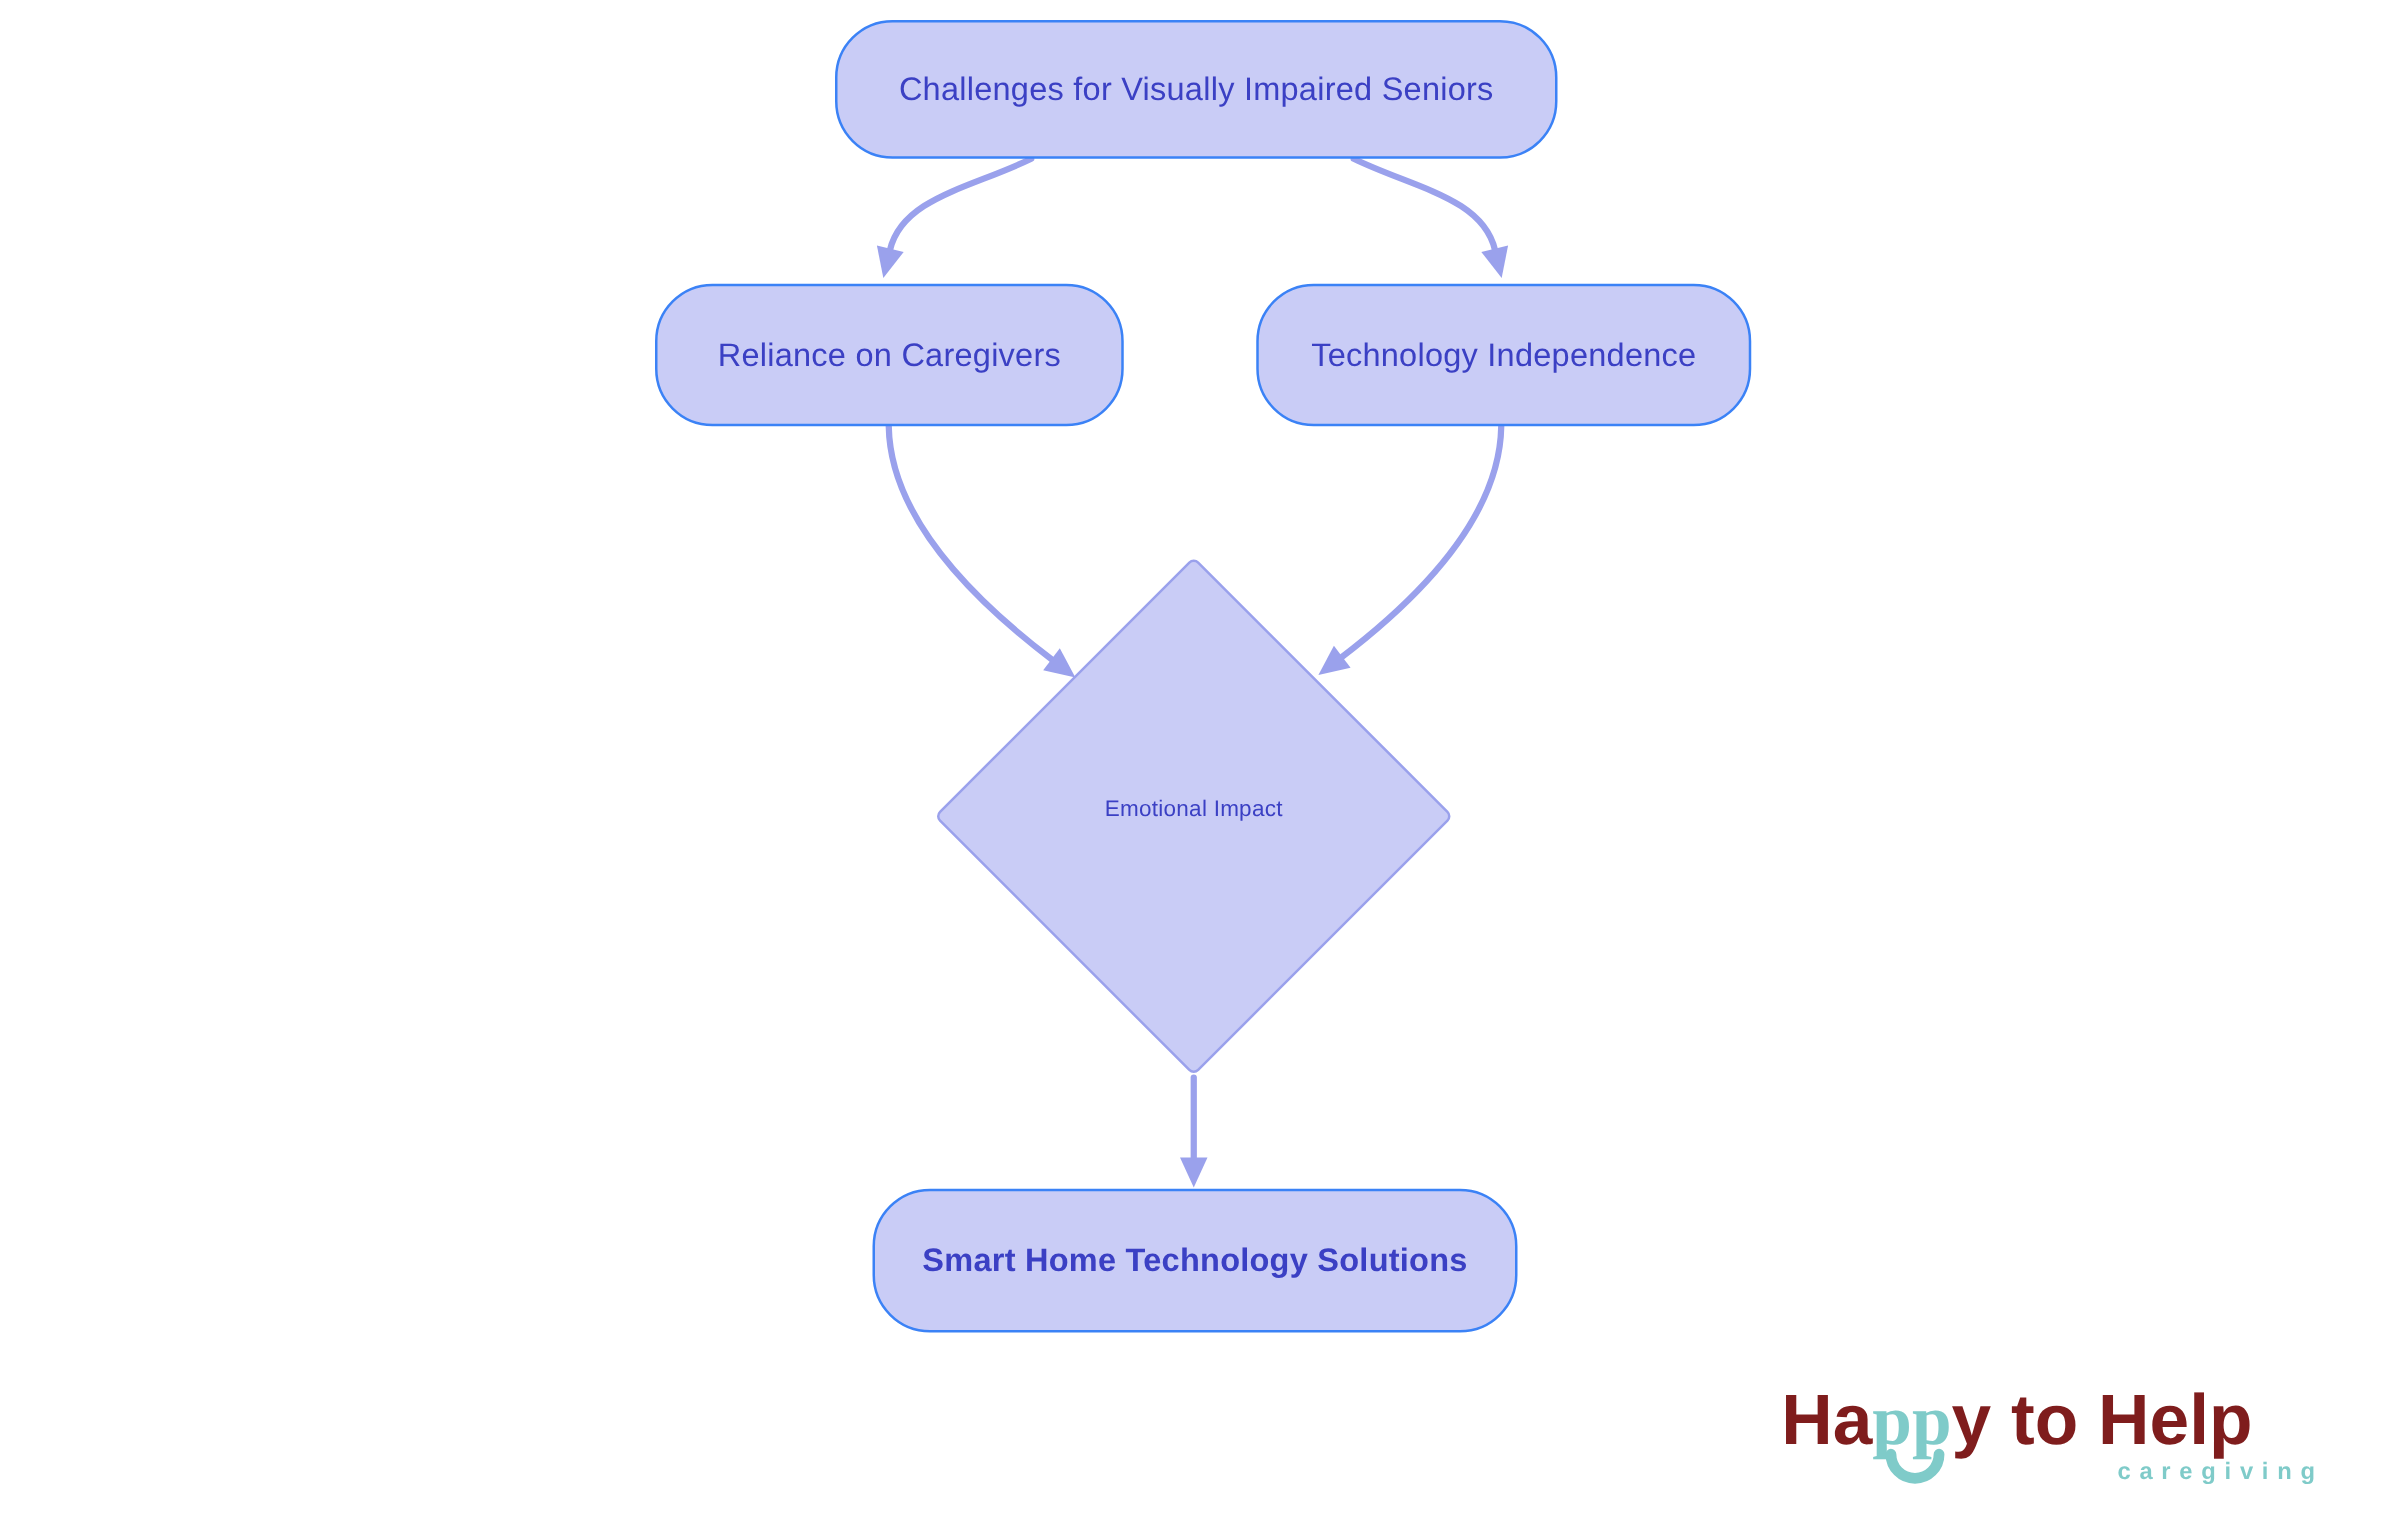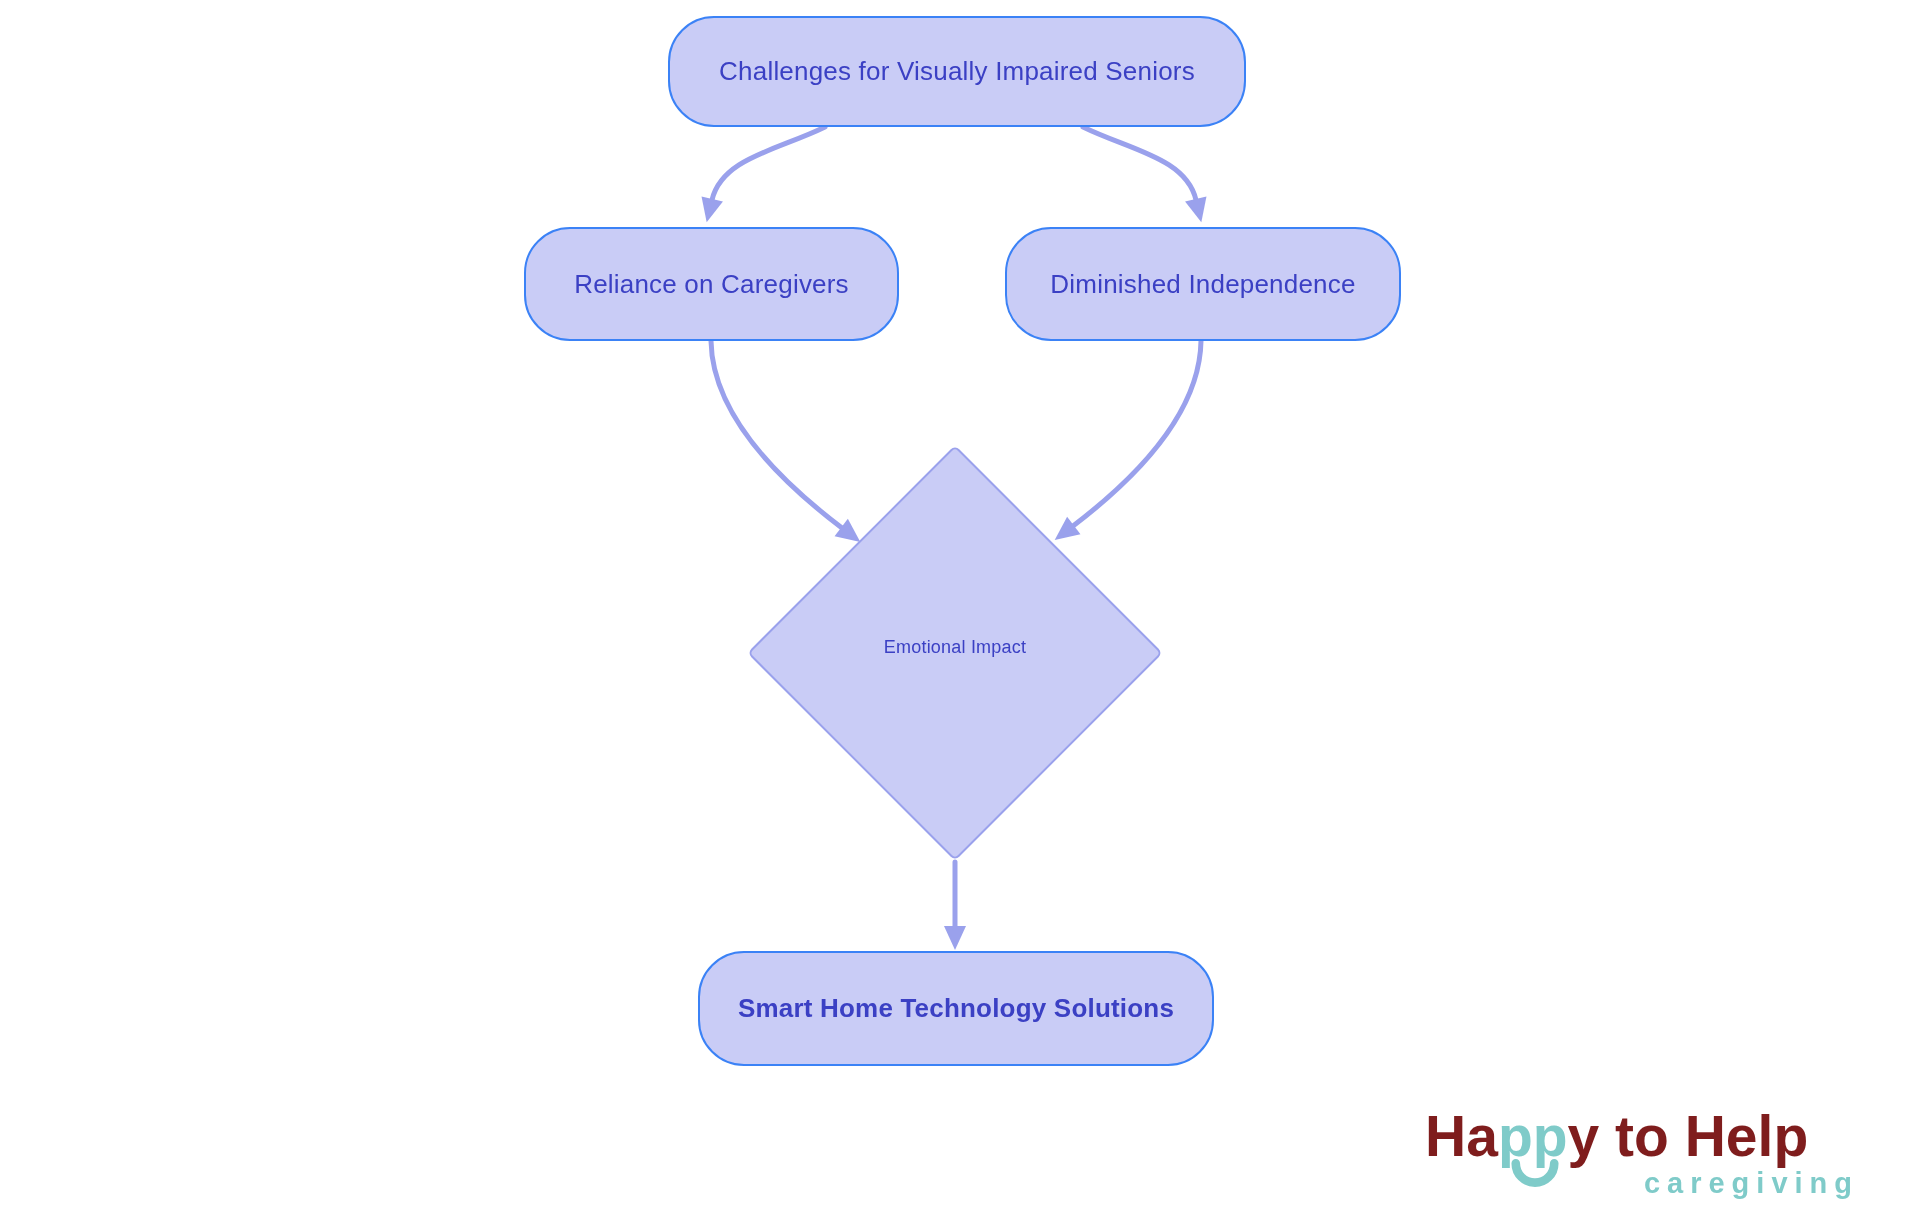--- a/index.html
+++ b/index.html
@@ -66,33 +66,33 @@
   }
   .logo-title {
     font-size: 57px;
     font-weight: 700;
     line-height: 1.0;
     color: #f4786c;
     white-space: nowrap;
   }
   .logo-title .coral { color: #7f1d1d; }
   .logo-title .teal  { color: #7fcbc9; }
-  .pp-wrap { position: relative; display: inline-block; }
+  .pp-wrap { position: relative; display: inline-block; font-family: Liberation Serif, serif; }
   .smile {
     position: absolute;
     left: 54%;
     top: 50px;
     transform: translateX(-50%);
     width: 50px; height: 32px;
   }
   .logo-subtitle {
     margin-top: 2px;
     text-align: right;
     padding-right: 36px;
-    font-size: 29px;
+    font-size: 19px;
     font-weight: 600;
     letter-spacing: 7px;
     color: #7fcbc9;
   }
 </style>
 </head>
 <body>
 
 <div class="canvas">
 
@@ -111,21 +111,21 @@
 
   <div class="node node-challenges">
     <span>Challenges for Visually Impaired Seniors</span>
   </div>
 
   <div class="node node-reliance">
     <span>Reliance on Caregivers</span>
   </div>
 
   <div class="node node-independence">
-    <span>Diminished Independence</span>
+    <span>Technology Independence</span>
   </div>
 
   <div class="diamond-shape"></div>
   <div class="diamond-label">Emotional Impact</div>
 
   <div class="node node-solutions">
     <span>Smart Home Technology Solutions</span>
   </div>
 
   <div class="logo">

